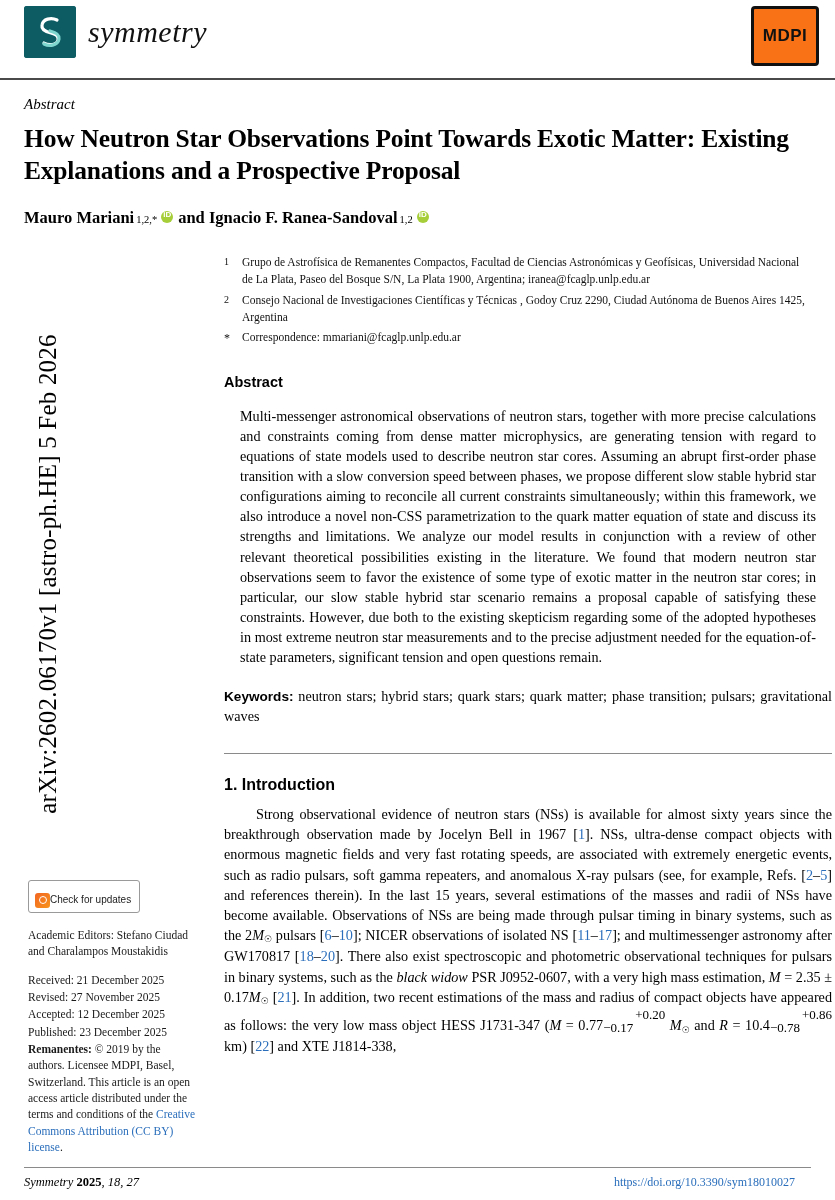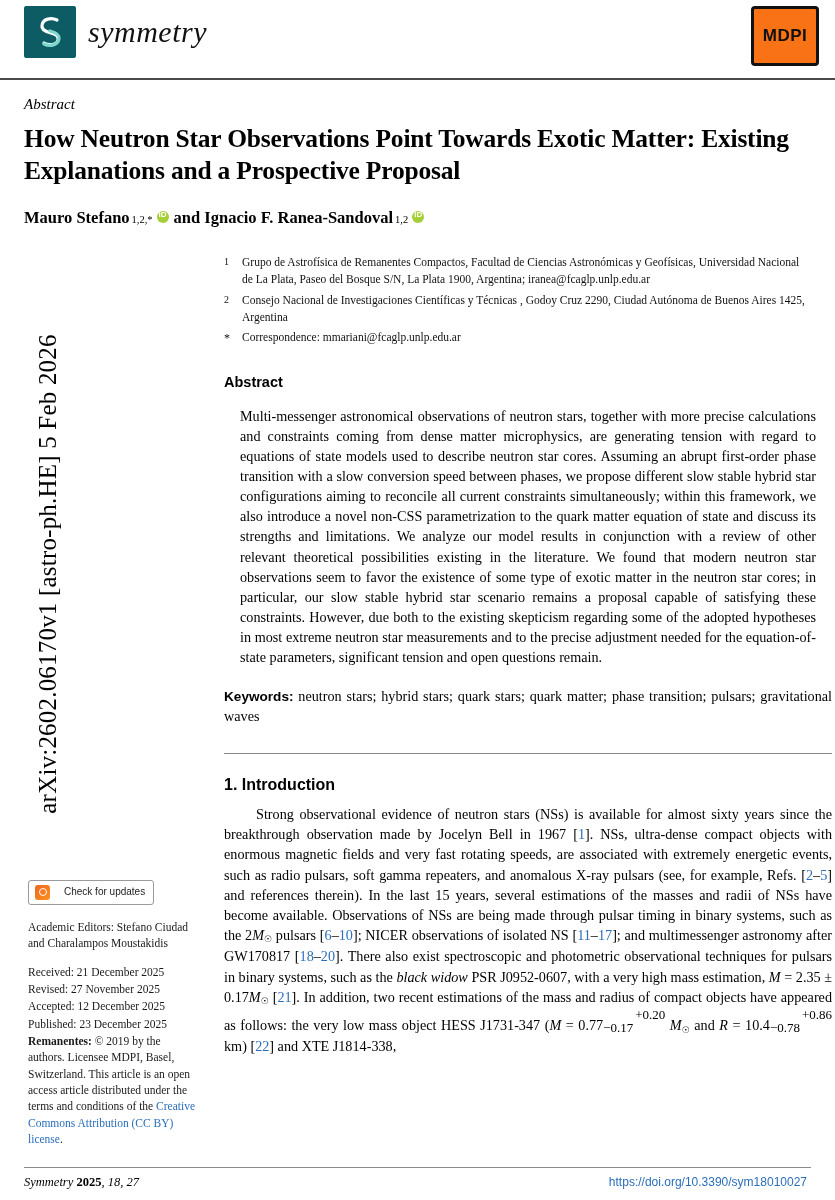--- a/index.html
+++ b/index.html
@@ -86,24 +86,24 @@
     top: 880px;
     width: 172px;
     font-family: "Liberation Serif", serif;
     font-size: 11.5px;
     line-height: 1.42;
     color: #1a1a1a;
   }
   .check-updates {
     display: inline-flex;
     align-items: center;
-    gap: 14px;
+    gap: 0;
     border: 1px solid #9a9a9a;
     border-radius: 3px;
-    padding: 4px 8px 4px 6px;
+    padding: 12px 8px 4px 6px;
     background: #fff;
     font-family: "Liberation Sans", sans-serif;
     font-size: 10px;
     color: #222;
     margin-bottom: 14px;
     justify-content: center;
   }
   .cu-icon {
     width: 15px;
     height: 15px;
@@ -253,30 +253,30 @@
   }
   
   .footer-rule {
     position: absolute;
     left: 24px; right: 24px;
     bottom: 32px;
     border-top: 1px solid #8a8a8a;
   }
   .footer {
     position: absolute;
-    left: 24px; right: 28px;
+    left: 24px; right: 40px;
     bottom: 10px;
     display: flex;
     justify-content: space-between;
     align-items: baseline;
     font-size: 12.5px;
   }
   .footer-left { font-style: italic; }
   .footer-left b { font-style: normal; font-weight: bold; }
-  .footer-right { color: #2a6ebb; font-family: Liberation Sans, sans-serif; font-size: 12px; padding-left: 11px;}
+  .footer-right { color: #2a6ebb; font-family: Liberation Serif, serif; font-size: 12px; padding-left: 11px;}
 </style>
 </head>
 <body>
 
 <div class="logo-block">
   <div class="logo-mark">
     <svg width="52" height="52" viewBox="0 0 52 52" aria-hidden="true">
       <rect x="0" y="0" width="52" height="52" rx="3" fill="#0d5c63"></rect>
       <path d="M33 14c-6-3-14-1-15 5 -1 5 5 7 9 8 4 1 8 3 7 7 -1 5-9 6-14 3" fill="none" stroke="#ffffff" stroke-width="3.2" stroke-linecap="round"></path>
       <path d="M20 38c6 3 14 1 15-5 1-5-5-7-9-8" fill="none" stroke="#7fd6cf" stroke-width="3.2" stroke-linecap="round"></path>
@@ -308,21 +308,21 @@
   </p>
 </div>
 
 <div class="main">
 
   <div class="article-type">Abstract</div>
 
   <h1 class="title">How Neutron Star Observations Point Towards Exotic Matter: Existing Explanations and a Prospective Proposal</h1>
 
   <div class="authors">
-    <span>Mauro Stefano</span>
+    <span>Mauro Mariani</span>
       <sup>1,2,*</sup>
       <span class="orcid"></span>
     <span>and Ignacio F. Ranea-Sandoval</span>
       <sup>1,2</sup>
       <span class="orcid"></span>
   </div>
 
   <div class="affils">
     <div class="affil-row">
       <div class="affil-num">1</div>

